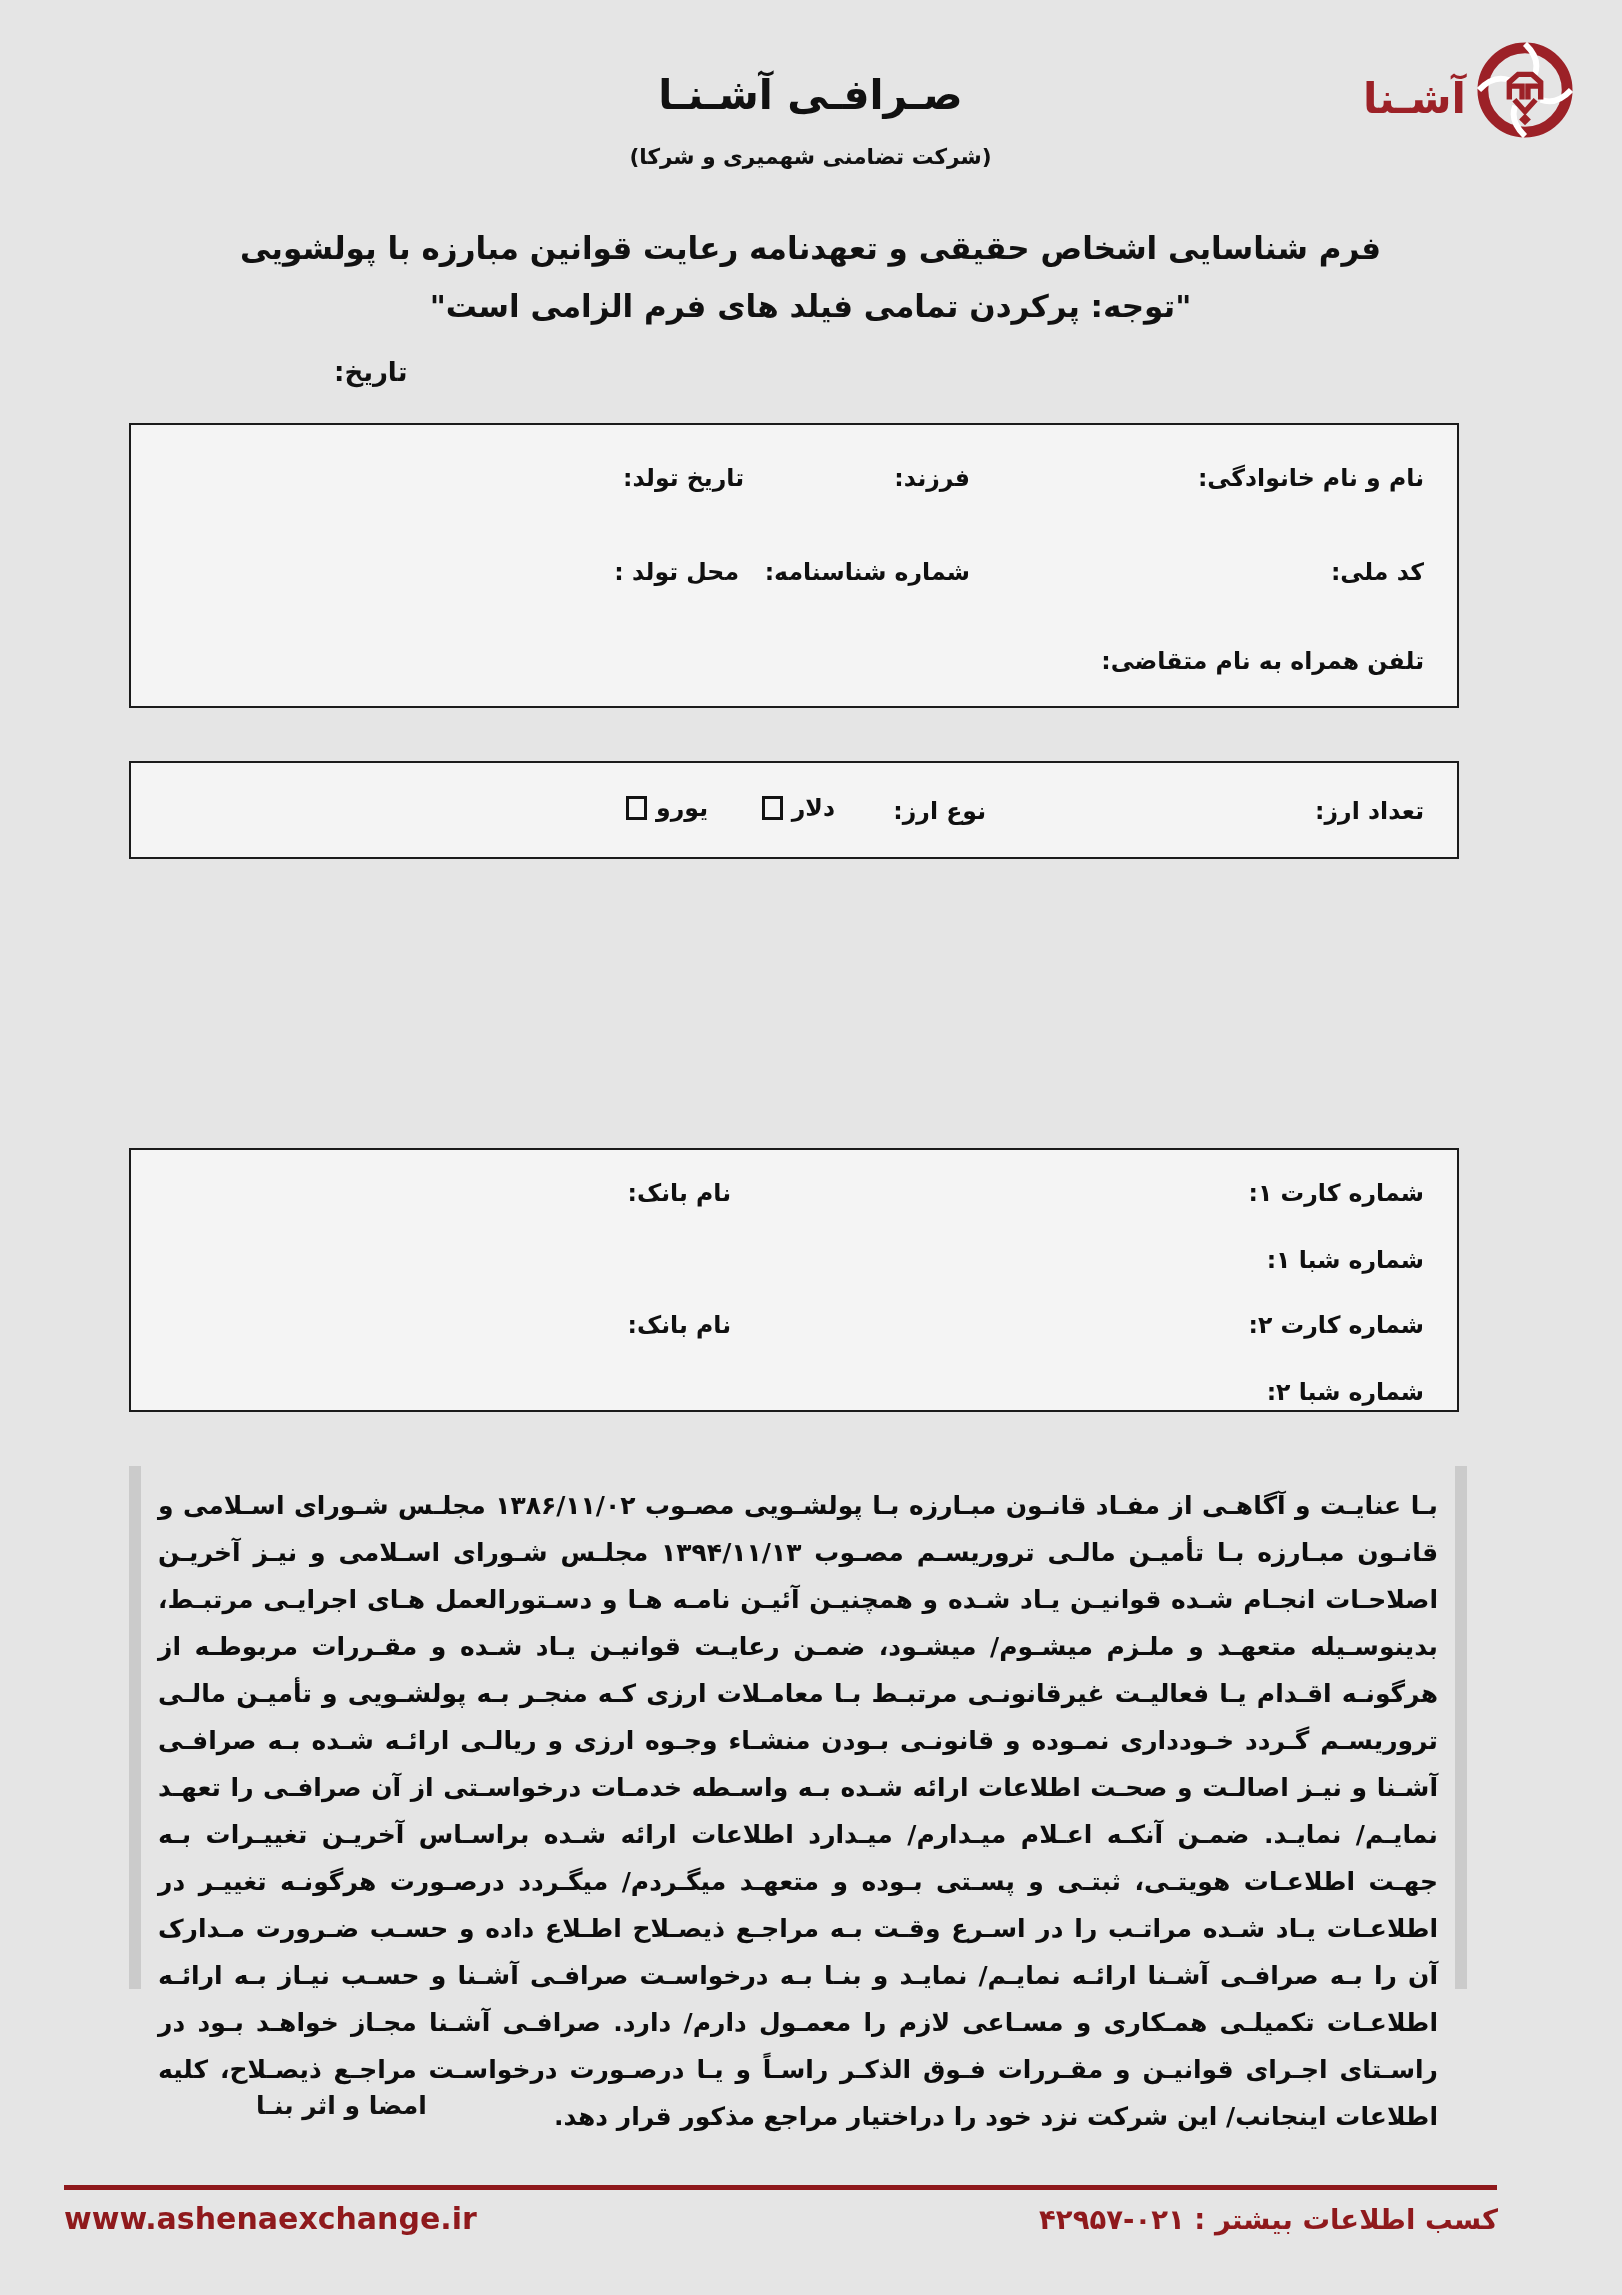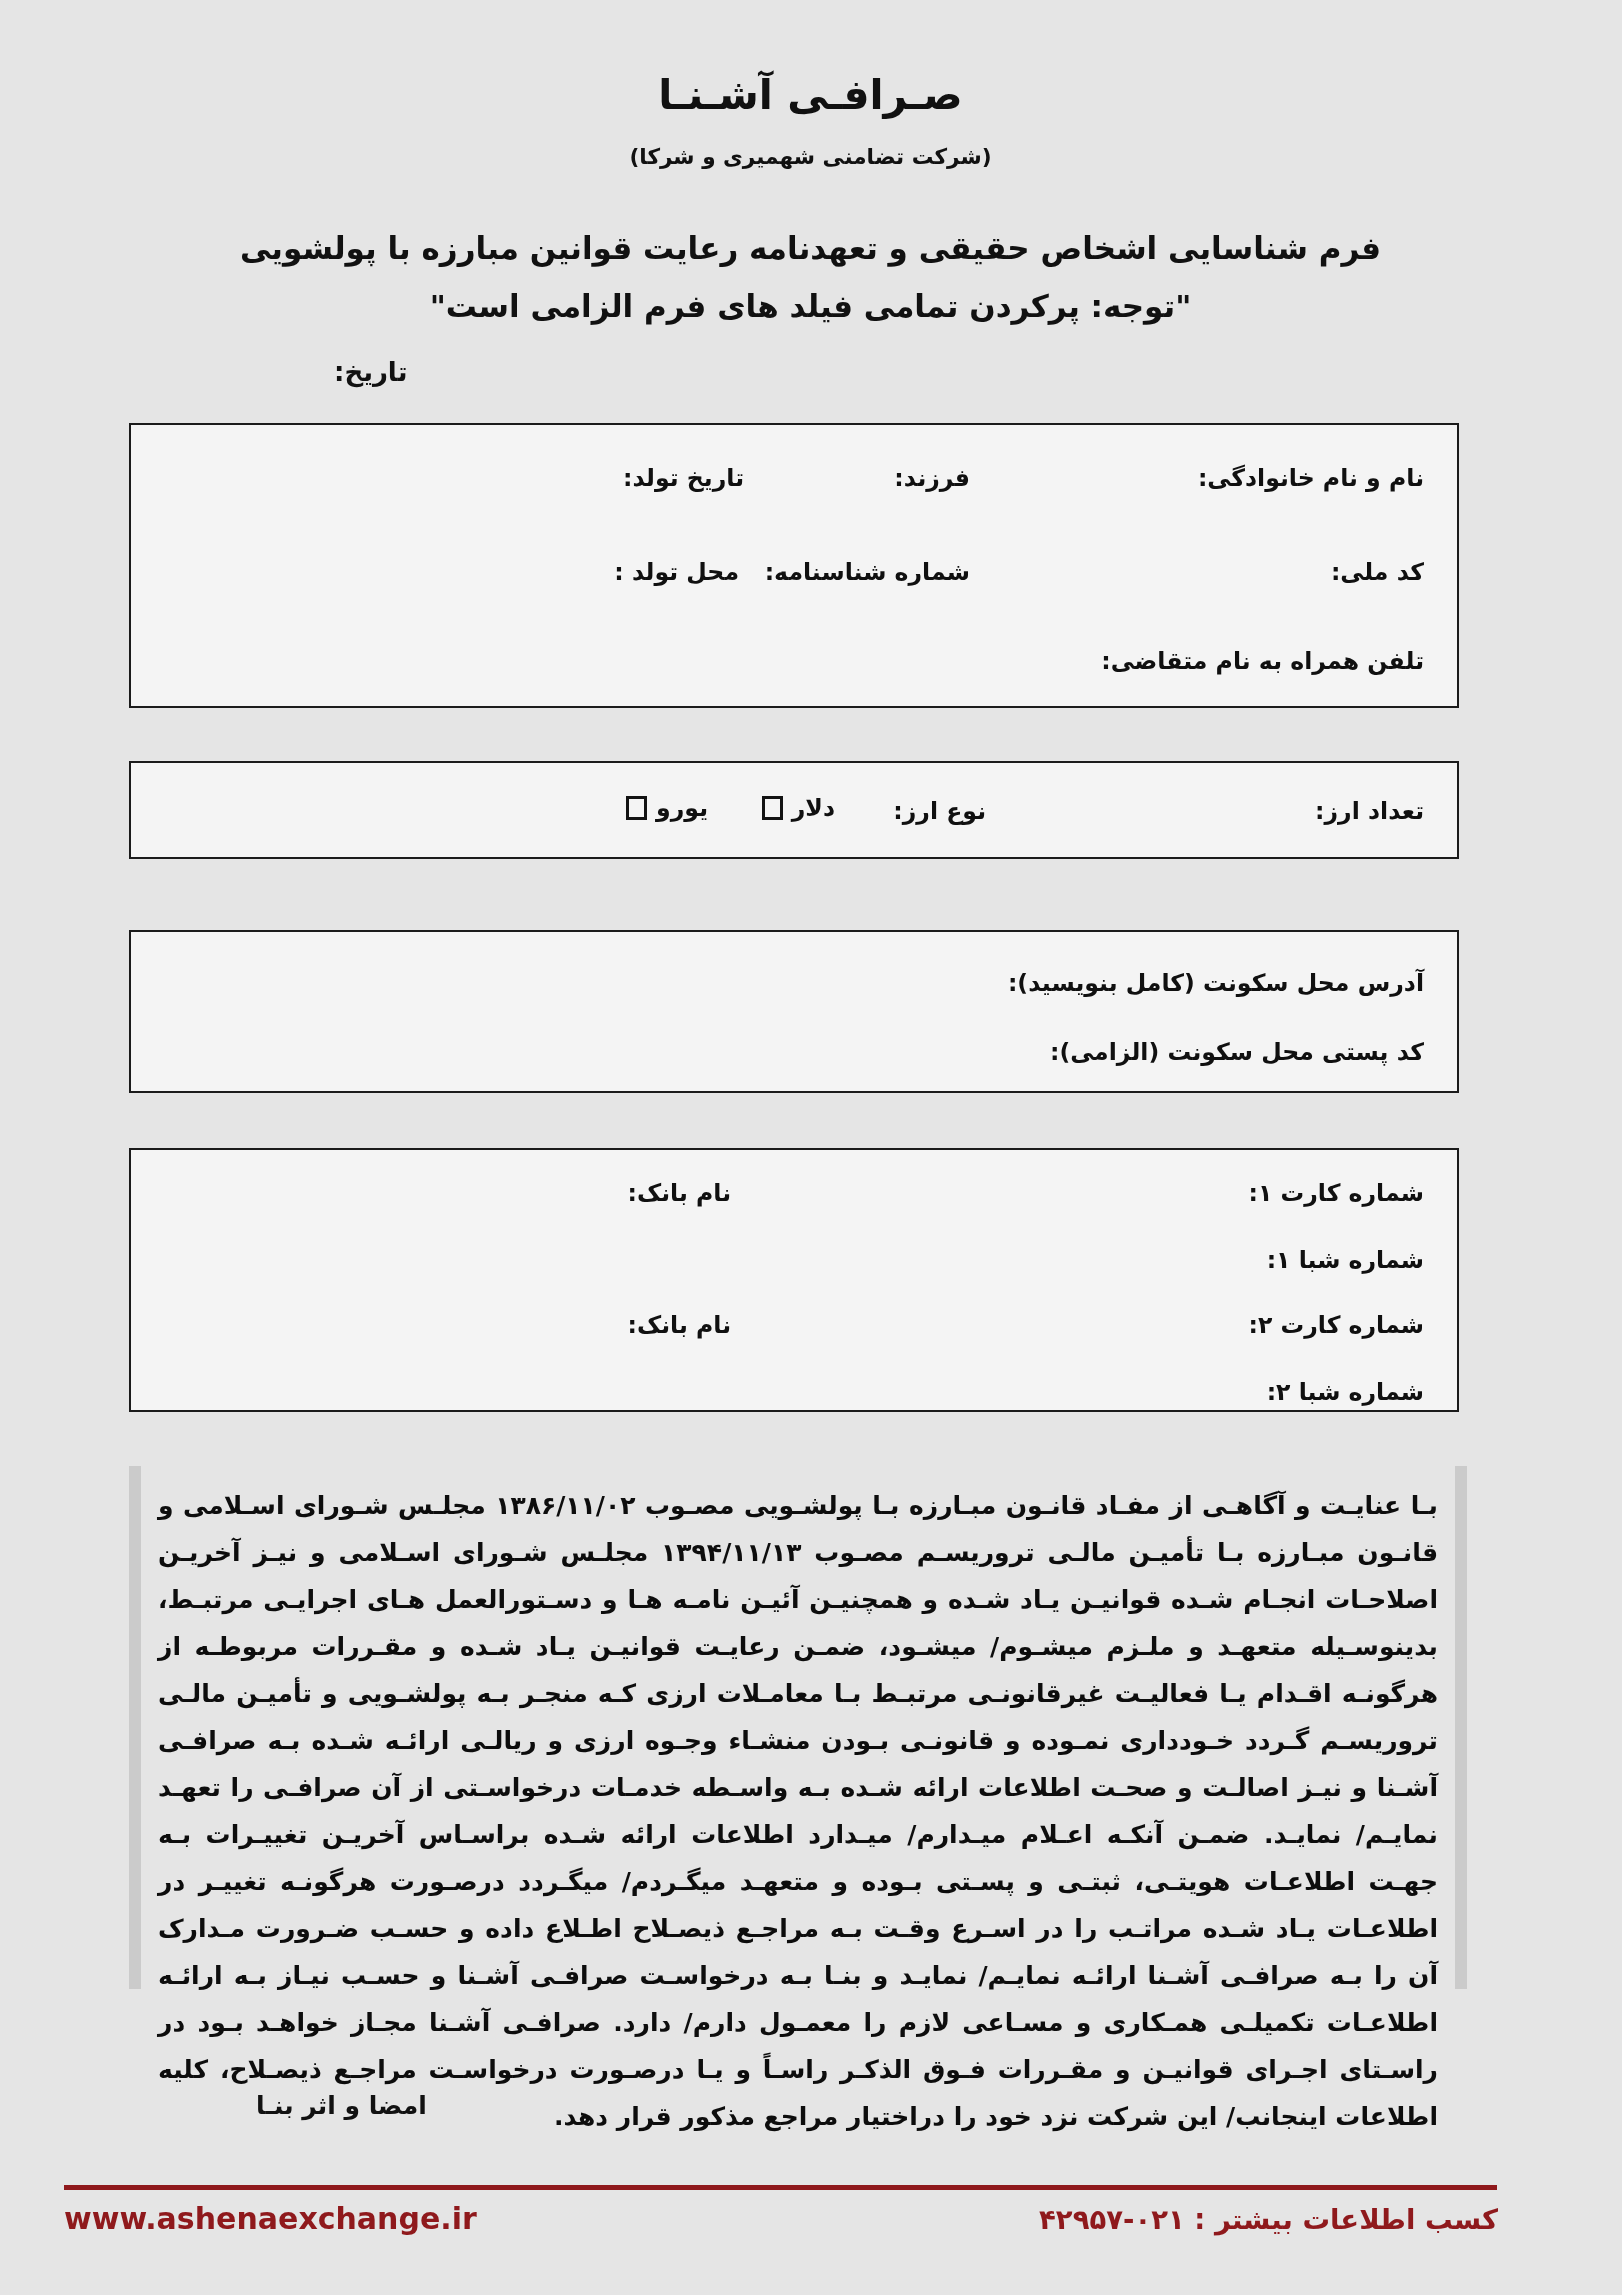--- a/index.html
+++ b/index.html
@@ -77,20 +77,45 @@
     color:#8F191C;margin-left:8px;}
 </style>
 </head>
 <body>
 
 <div class="page">
 
   <div class="brand-title">صـرافـی آشـنـا</div>
   <div class="brand-subtitle">(شرکت تضامنی شهمیری و شرکا)</div>
 
+  <div class="logo">
+    <span class="logo-wordmark">آشـنا</span>
+    <span class="logo-emblem">
+      <svg viewBox="0 0 100 100" width="98" height="98" xmlns="http://www.w3.org/2000/svg">
+        <g fill="none" stroke="#9C2127">
+          <circle cx="50" cy="50" r="43" stroke-width="11"></circle>
+        </g>
+
+        <g stroke="#ffffff" stroke-width="6" fill="none">
+          <path d="M50 3 Q66 18 60 34"></path>
+          <path d="M97 50 Q82 66 66 60"></path>
+          <path d="M50 97 Q34 82 40 66"></path>
+          <path d="M3 50 Q18 34 34 40"></path>
+        </g>
+
+        <g stroke="#9C2127" stroke-width="5.5" fill="none" stroke-linecap="square">
+          <path d="M34 57 V42 L43 34 H57 L66 42 V57"></path>
+          <path d="M39 46 H47 V57"></path>
+          <path d="M61 46 H53 V57"></path>
+          <path d="M41 62 L50 72 L59 62"></path>
+        </g>
+        <path d="M50 74 l6 6 -6 6 -6 -6 z" fill="#9C2127"></path>
+      </svg>
+    </span>
+  </div>
 
   <div class="form-title-1">فرم شناسایی اشخاص حقیقی و تعهدنامه رعایت قوانین مبارزه با پولشویی</div>
   <div class="form-title-2">"توجه: پرکردن تمامی فیلد های فرم الزامی است"</div>
   <div class="date-label">تاریخ:</div>
 
   <div class="box box-identity">
     <span class="lbl id-name">نام و نام خانوادگی:</span>
     <span class="lbl id-father">فرزند:</span>
     <span class="lbl id-bdate">تاریخ تولد:</span>
     <span class="lbl id-melli">کد ملی:</span>
@@ -105,24 +130,20 @@
     <span class="currency-option cur-dollar">
       <span class="lbl" style="position:static">دلار</span>
       <span class="checkbox"></span>
     </span>
     <span class="currency-option cur-euro">
       <span class="lbl" style="position:static">یورو</span>
       <span class="checkbox"></span>
     </span>
   </div>
 
-  <div class="box box-address">
-    <span class="lbl addr-main">آدرس محل سکونت (کامل بنویسید):</span>
-    <span class="lbl addr-postal">کد پستی محل سکونت (الزامی):</span>
-  </div>
 
   <div class="box box-bank">
     <span class="lbl bank-card1">شماره کارت ۱:</span>
     <span class="lbl bank-name1">نام بانک:</span>
     <span class="lbl bank-sheba1">شماره شبا ۱:</span>
     <span class="lbl bank-card2">شماره کارت ۲:</span>
     <span class="lbl bank-name2">نام بانک:</span>
     <span class="lbl bank-sheba2">شماره شبا ۲:</span>
   </div>
 

